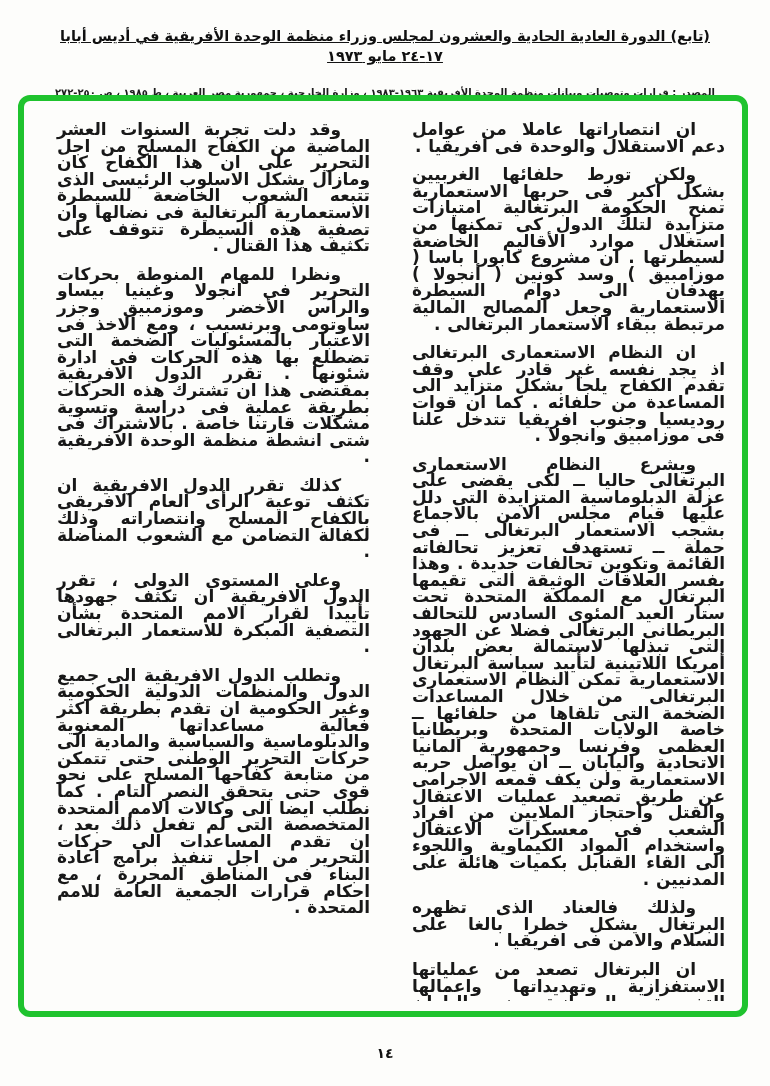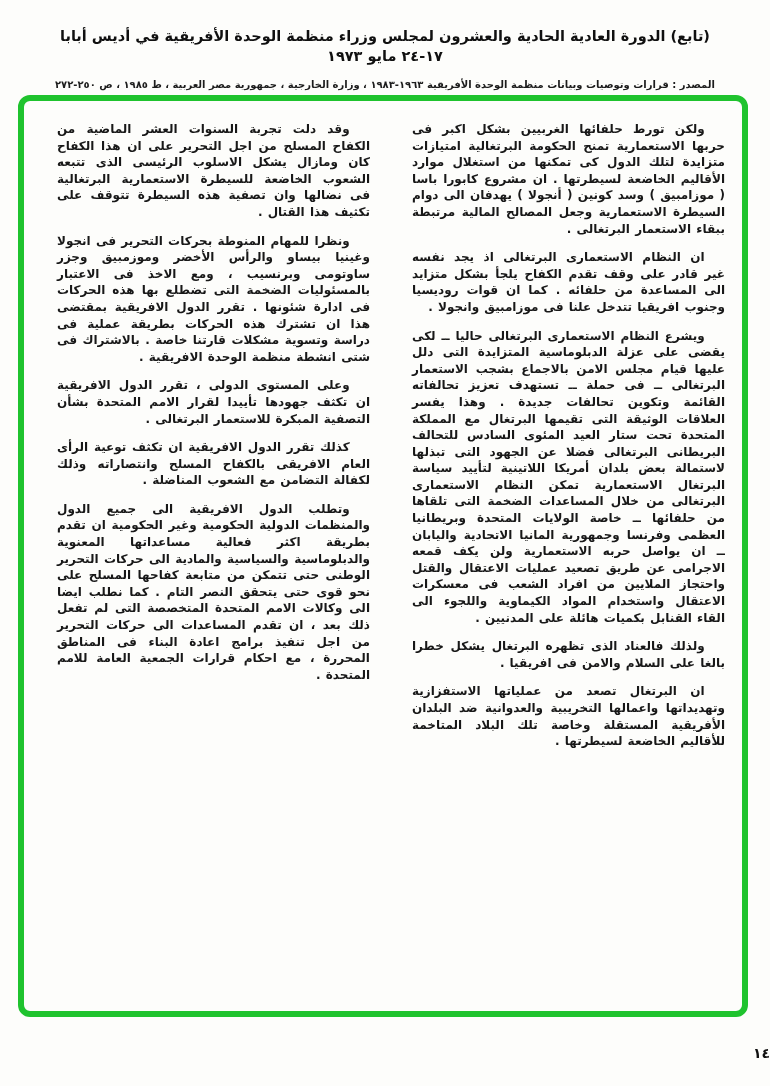--- a/index.html
+++ b/index.html
@@ -10,36 +10,37 @@
   .page {
     position: relative;
     width: 770px;
     height: 1086px;
     margin: 0 auto;
     background: #fdfdfb;
     overflow: hidden;
     font-family: "DejaVu Sans", sans-serif;
     color: #141414;
     direction: rtl;
+    text-decoration: underline;
   }
   
   .header {
     padding-top: 26px;
     text-align: center;
   }
   .title {
     font-size: 14.5px;
     font-weight: 700;
     letter-spacing: 0px;
     color: #101010;
     padding: 0 40px;
     line-height: 1.4;
   }
   .source {
-    margin-top: 10px;
+    margin-top: 18px;
     font-size: 10px;
     font-weight: 700;
     color: #1c1c1c;
     padding: 0 55px;
     line-height: 1.5;
   }
   
   .green-box {
     position: absolute;
     left: 18px;
@@ -60,35 +61,35 @@
     height: 100%;
     box-sizing: border-box;
   }
   .col {
     flex: 1 1 0;
     min-width: 0;
     overflow: hidden;
   }
   .para {
     margin: 0 0 12px 16px;
-    font-size: 12px;
+    font-size: 17px;
     font-weight: 700;
     line-height: 16.6px;
     text-align: justify;
     text-indent: 1.7em;
     color: #181818;
     word-spacing: 1px;
   }
   
   .footer {
     position: absolute;
     bottom: 24px;
     left: 0;
     width: 100%;
-    text-align: right;
+    text-align: center;
   }
   .page-number {
     font-size: 14px;
     font-weight: 700;
     color: #111;
     letter-spacing: 2px;
   }
 </style>
 </head>
 <body>
@@ -96,31 +97,32 @@
 <div class="page">
 
   <div class="header">
     <div class="title">(تابع) الدورة العادية الحادية والعشرون لمجلس وزراء منظمة الوحدة الأفريقية في أديس أبابا ١٧-٢٤ مايو ١٩٧٣</div>
     <div class="source">المصدر : قرارات وتوصيات وبيانات منظمة الوحدة الأفريقية ١٩٦٣-١٩٨٣ ، وزارة الخارجية ، جمهورية مصر العربية ، ط ١٩٨٥ ، ص ٢٥٠-٢٧٢</div>
   </div>
 
   <div class="green-box">
     <div class="cols">
       <div class="col">
+          <p class="para">ان انتصاراتها عاملا من عوامل دعم الاستقلال والوحدة فى افريقيا .</p>
           <p class="para">ولكن تورط حلفائها الغربيين بشكل اكبر فى حربها الاستعمارية تمنح الحكومة البرتغالية امتيازات متزايدة لتلك الدول كى تمكنها من استغلال موارد الأقاليم الخاضعة لسيطرتها . ان مشروع كابورا باسا ( موزامبيق ) وسد كونين ( أنجولا ) يهدفان الى دوام السيطرة الاستعمارية وجعل المصالح المالية مرتبطة ببقاء الاستعمار البرتغالى .</p>
           <p class="para">ان النظام الاستعمارى البرتغالى اذ يجد نفسه غير قادر على وقف تقدم الكفاح يلجأ بشكل متزايد الى المساعدة من حلفائه . كما ان قوات روديسيا وجنوب افريقيا تتدخل علنا فى موزامبيق وانجولا .</p>
           <p class="para">ويشرع النظام الاستعمارى البرتغالى حاليا ــ لكى يقضى على عزلة الدبلوماسية المتزايدة التى دلل عليها قيام مجلس الامن بالاجماع بشجب الاستعمار البرتغالى ــ فى حملة ــ تستهدف تعزيز تحالفاته القائمة وتكوين تحالفات جديدة . وهذا يفسر العلاقات الوثيقة التى تقيمها البرتغال مع المملكة المتحدة تحت ستار العيد المئوى السادس للتحالف البريطانى البرتغالى فضلا عن الجهود التى تبذلها لاستمالة بعض بلدان أمريكا اللاتينية لتأييد سياسة البرتغال الاستعمارية تمكن النظام الاستعمارى البرتغالى من خلال المساعدات الضخمة التى تلقاها من حلفائها ــ خاصة الولايات المتحدة وبريطانيا العظمى وفرنسا وجمهورية المانيا الاتحادية واليابان ــ ان يواصل حربه الاستعمارية ولن يكف قمعه الاجرامى عن طريق تصعيد عمليات الاعتقال والقتل واحتجاز الملايين من افراد الشعب فى معسكرات الاعتقال واستخدام المواد الكيماوية واللجوء الى القاء القنابل بكميات هائلة على المدنيين .</p>
           <p class="para">ولذلك فالعناد الذى تظهره البرتغال يشكل خطرا بالغا على السلام والامن فى افريقيا .</p>
           <p class="para">ان البرتغال تصعد من عملياتها الاستفزازية وتهديداتها واعمالها التخريبية والعدوانية ضد البلدان الأفريقية المستقلة وخاصة تلك البلاد المتاخمة للأقاليم الخاضعة لسيطرتها .</p>
         </div>
       <div class="col">
           <p class="para">وقد دلت تجربة السنوات العشر الماضية من الكفاح المسلح من اجل التحرير على ان هذا الكفاح كان ومازال يشكل الاسلوب الرئيسى الذى تتبعه الشعوب الخاضعة للسيطرة الاستعمارية البرتغالية فى نضالها وان تصفية هذه السيطرة تتوقف على تكثيف هذا القتال .</p>
           <p class="para">ونظرا للمهام المنوطة بحركات التحرير فى انجولا وغينيا بيساو والرأس الأخضر وموزمبيق وجزر ساوتومى وبرنسيب ، ومع الاخذ فى الاعتبار بالمسئوليات الضخمة التى تضطلع بها هذه الحركات فى ادارة شئونها . تقرر الدول الافريقية بمقتضى هذا ان تشترك هذه الحركات بطريقة عملية فى دراسة وتسوية مشكلات قارتنا خاصة . بالاشتراك فى شتى انشطة منظمة الوحدة الافريقية .</p>
+          <p class="para">كذلك تقرر الدول الافريقية ان تكثف توعية الرأى العام الافريقى بالكفاح المسلح وانتصاراته وذلك لكفالة التضامن مع الشعوب المناضلة .</p>
           <p class="para">وعلى المستوى الدولى ، تقرر الدول الافريقية ان تكثف جهودها تأييدا لقرار الامم المتحدة بشأن التصفية المبكرة للاستعمار البرتغالى .</p>
-          <p class="para">كذلك تقرر الدول الافريقية ان تكثف توعية الرأى العام الافريقى بالكفاح المسلح وانتصاراته وذلك لكفالة التضامن مع الشعوب المناضلة .</p>
           <p class="para">وتطلب الدول الافريقية الى جميع الدول والمنظمات الدولية الحكومية وغير الحكومية ان تقدم بطريقة اكثر فعالية مساعداتها المعنوية والدبلوماسية والسياسية والمادية الى حركات التحرير الوطنى حتى تتمكن من متابعة كفاحها المسلح على نحو قوى حتى يتحقق النصر التام . كما نطلب ايضا الى وكالات الامم المتحدة المتخصصة التى لم تفعل ذلك بعد ، ان تقدم المساعدات الى حركات التحرير من اجل تنفيذ برامج اعادة البناء فى المناطق المحررة ، مع احكام قرارات الجمعية العامة للامم المتحدة .</p>
         </div>
     </div>
   </div>
 
   <div class="footer">
     <span class="page-number">١٤</span>
   </div>
 
 </div>

